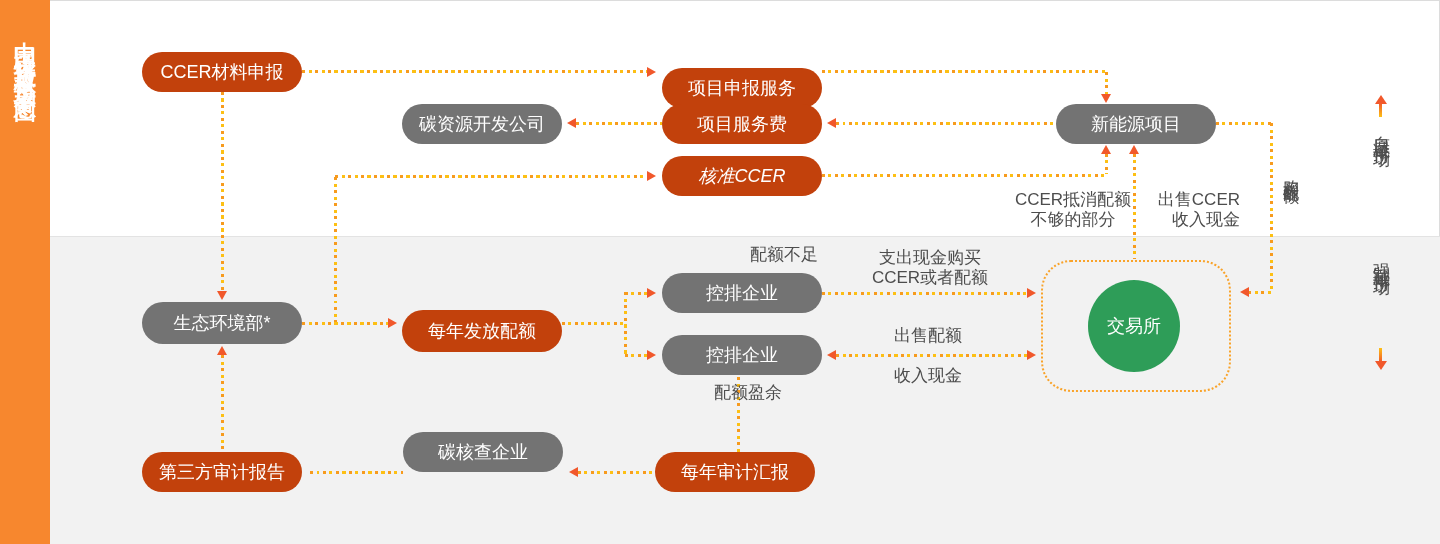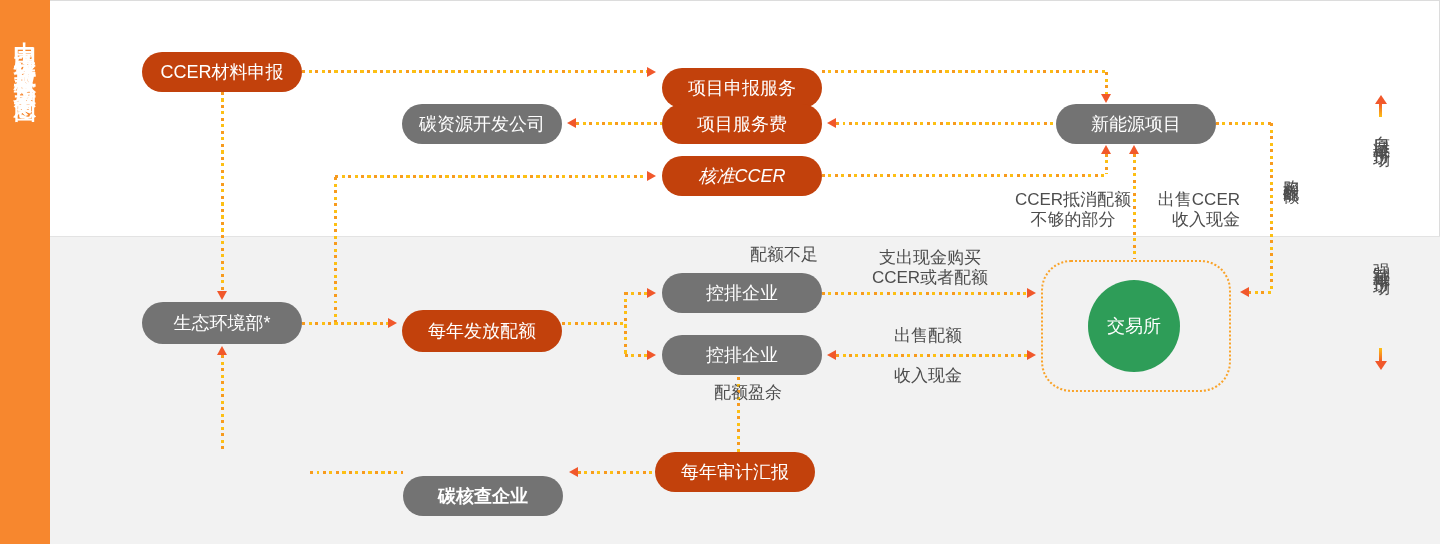--- a/index.html
+++ b/index.html
@@ -125,21 +125,22 @@
   <div class="node orange" style="left:142px;top:52px;width:160px;">CCER材料申报</div>
   <div class="node orange" style="left:662px;top:52px;width:160px;margin-top:16px;">项目申报服务</div>
   <div class="node green" style="left:402px;top:104px;width:160px;">碳资源开发公司</div>
   <div class="node orange" style="left:662px;top:104px;width:160px;">项目服务费</div>
   <div class="node green" style="left:1056px;top:104px;width:160px;text-align:center;">新能源项目</div>
   <div class="node orange" style="left:662px;top:156px;width:160px;font-style:italic;">核准CCER</div>
   <div class="node green" style="left:142px;top:302px;width:160px;height:42px;border-radius:22px;">生态环境部*</div>
   <div class="node orange" style="left:402px;top:302px;width:160px;height:42px;border-radius:22px;margin-top:8px;">每年发放配额</div>
   <div class="node green" style="left:662px;top:273px;width:160px;">控排企业</div>
   <div class="node green" style="left:662px;top:335px;width:160px;">控排企业</div>
-  <div class="node green" style="left:403px;top:476px;width:160px;font-weight:bold;">碳核查企业</div>
+  <div class="node orange" style="left:142px;top:452px;width:160px;">第三方审计报告</div>
+  <div class="node green" style="left:403px;top:432px;width:160px;">碳核查企业</div>
   <div class="node orange" style="left:655px;top:452px;width:160px;">每年审计汇报</div>
 
   <div class="xbox"></div>
   <div class="xcircle">交易所</div>
 
   <div class="lbl" style="left:678px;top:245px;width:140px;text-align:right;">配额不足</div>
   <div class="lbl" style="left:678px;top:383px;width:140px;">配额盈余</div>
 
   <div class="lbl" style="left:850px;top:248px;width:160px;">
     <span style="display:block;">支出现金购买</span>

